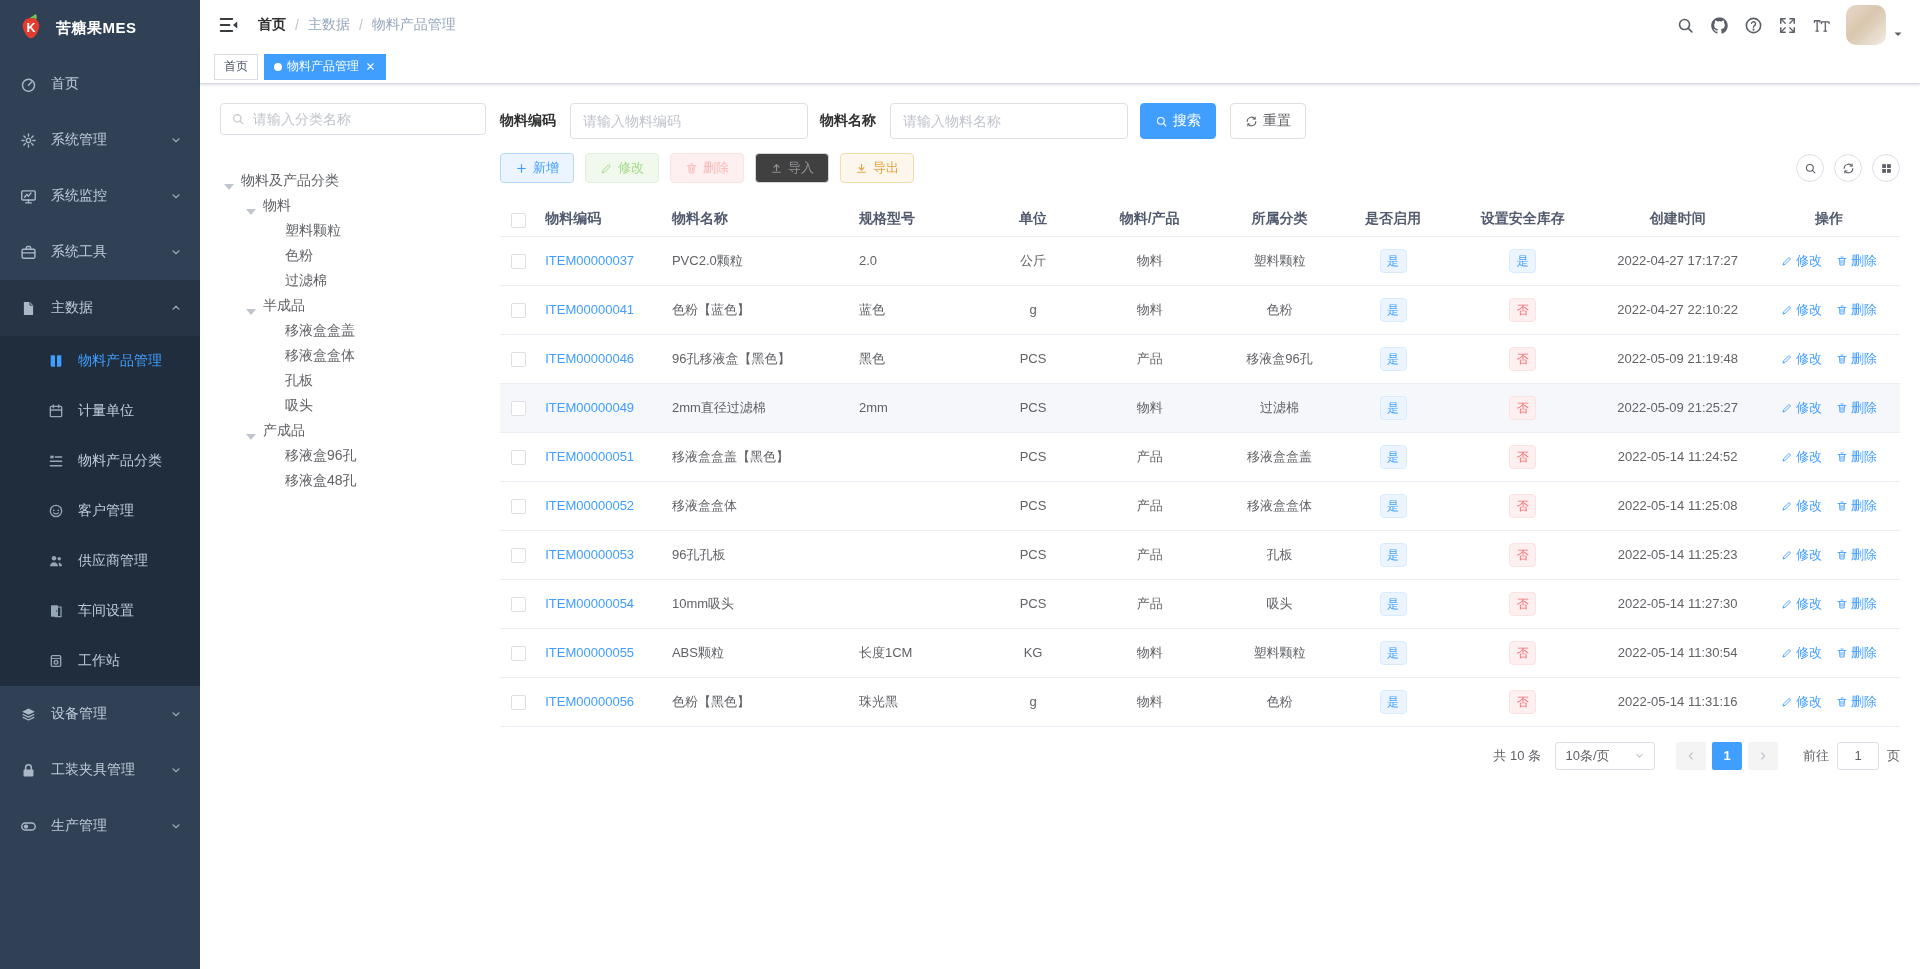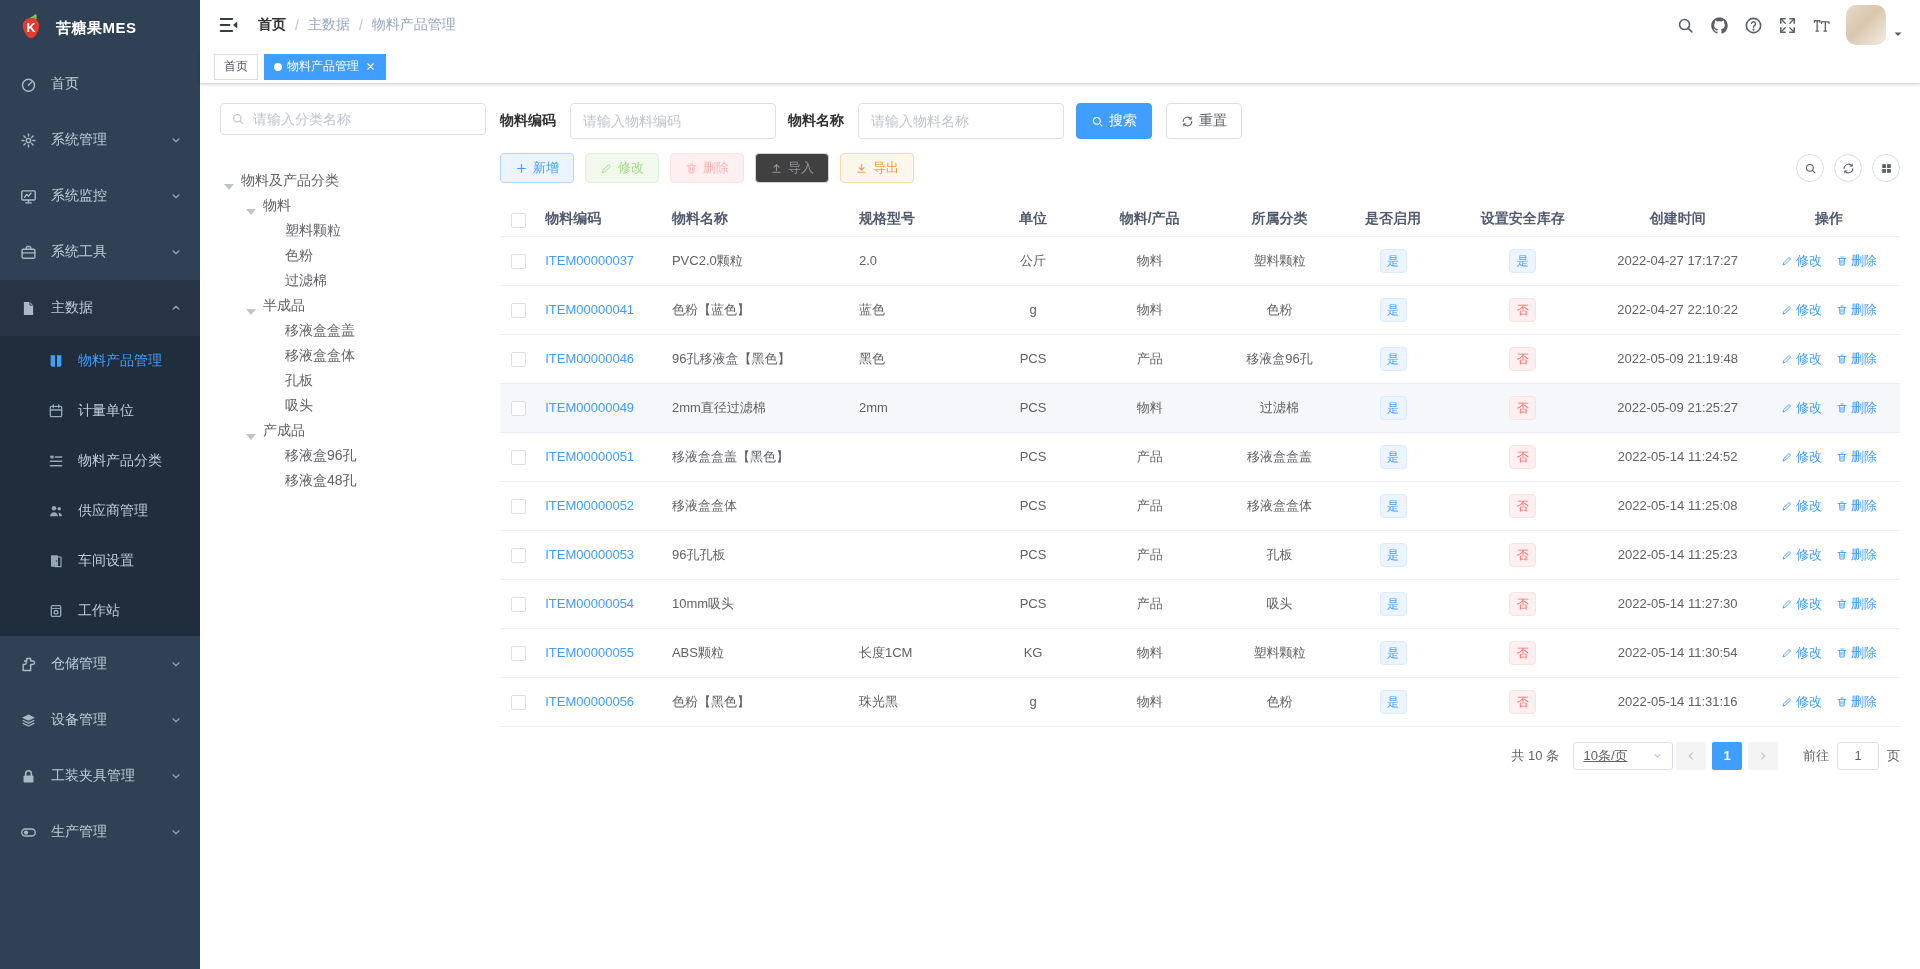--- a/index.html
+++ b/index.html
@@ -50,21 +50,21 @@
 .tree-search input::placeholder { color:#c0c4cc; }
 .tree { margin-top:30px; }
 .tree-node { height:25px; display:flex; align-items:flex-end; font-size:14px; color:#606266; cursor:pointer; }
 .tree-caret { width:0; height:0; border-left:5px solid transparent; border-right:5px solid transparent; border-top:6px solid #c0c4cc; margin-right:7px; flex-shrink:0; }
 
 .table-panel { flex:1; min-width:0; }
 
 
 .filter-row { display:flex; align-items:center; }
 .filter-label { font-size:14px; font-weight:700; color:#303133; margin-right:14px; white-space:nowrap; }
-.filter-input { width:206px; height:36px; border:1px solid #dcdfe6; border-radius:4px; padding:0 12px; font-size:14px; color:#606266; outline:none; margin-right:12px; font-family:inherit; }
+.filter-input { width:238px; height:36px; border:1px solid #dcdfe6; border-radius:4px; padding:0 12px; font-size:14px; color:#606266; outline:none; margin-right:12px; font-family:inherit; }
 .filter-input::placeholder { color:#c0c4cc; }
 .btn { display:inline-flex; align-items:center; justify-content:center; gap:5px; border-radius:4px; font-size:13px; cursor:pointer; border:1px solid transparent; white-space:nowrap; font-family:inherit; }
 .btn .icon { width:13px; height:13px; }
 .btn-search { height:36px; padding:0 14px; background:#409eff; border-color:#409eff; color:#fff; font-size:14px; margin-right:14px; }
 .btn-reset { height:36px; padding:0 14px; background:#fff; border-color:#dcdfe6; color:#606266; font-size:14px; }
 
 
 .toolbar-row { margin-top:14px; display:flex; align-items:center;gap:37px; }
 .toolbar-row .btn { height:30px; padding:0 14px; margin-right:11px; }
 .btn.plain-primary { background:#ecf5ff; border-color:#b3d8ff; color:#409eff; }
@@ -89,21 +89,21 @@
 .code-link { color:#409eff; text-decoration:none; cursor:pointer; }
 .tag-badge { display:inline-block; min-width:27px; height:24px; line-height:22px; padding:0 5px; border-radius:4px; font-size:12px; text-align:center; border:1px solid transparent; }
 .tag-badge.yes { background:#ecf5ff; border-color:#d9ecff; color:#409eff; }
 .tag-badge.no  { background:#fef0f0; border-color:#fde2e2; color:#f56c6c; }
 .action-link { display:inline-flex; align-items:center; gap:3px; color:#409eff; font-size:13px; cursor:pointer; margin:0 7px; text-decoration:none; }
 .action-link .icon { width:12px; height:12px; }
 
 
 .pagination { margin-top:15px; display:flex; align-items:center; justify-content:flex-end; font-size:13px; color:#606266; gap:0; padding-bottom:24px; }
 .pg-total { margin-right:14px; }
-.page-size-select { width:100px; height:28px; border:1px solid #dcdfe6; border-radius:3px; display:flex; align-items:center; justify-content:center; gap:24px; cursor:pointer; background:#fff;text-decoration:underline; }
+.page-size-select { width:100px; height:28px; border:1px solid #dcdfe6; border-radius:3px; display:flex; align-items:center; justify-content:center; gap:24px; cursor:pointer; margin-right:18px; background:#fff; }
 .page-size-select .icon { width:11px; height:11px; color:#c0c4cc; }
 .page-btn { min-width:30px; height:28px; border-radius:2px; background:#f4f4f5; color:#c0c4cc; display:flex; align-items:center; justify-content:center; cursor:pointer; margin:0 3px; }
 .page-btn .icon { width:12px; height:12px; }
 .page-btn.current { background:#409eff; color:#fff; font-weight:700; }
 .pg-goto { margin-left:22px; margin-right:8px; }
 .goto-input { width:42px; height:28px; border:1px solid #dcdfe6; border-radius:3px; text-align:center; font-size:13px; color:#606266; outline:none; margin-right:8px; font-family:inherit; }
 
 .icon { display:inline-flex; }
 .icon svg { width:100%; height:100%; display:block; }
 </style>
@@ -212,20 +212,30 @@
               <svg viewBox="0 0 24 24" fill="none" stroke="currentColor" stroke-width="2" stroke-linecap="round" stroke-linejoin="round">
                 <rect x="3.5" y="4" width="5" height="4" fill="currentColor" stroke="none"></rect>
                 <path d="M11 6h9.5M3.5 12.5h17M3.5 19h17" stroke-width="2.2"></path>
               </svg>
             </span>
             <span>物料产品分类</span>
           </div>
           <div class="sub-item">
             <span class="icon ">
               <svg viewBox="0 0 24 24" fill="none" stroke="currentColor" stroke-width="2" stroke-linecap="round" stroke-linejoin="round">
+                <circle cx="12" cy="12" r="8.5"></circle>
+                <path d="M8.6 11h.01M15.4 11h.01" stroke-width="2.6"></path>
+                <path d="M8.5 14.8a4.6 4.6 0 0 0 7 0"></path>
+              </svg>
+            </span>
+            <span>客户管理</span>
+          </div>
+          <div class="sub-item">
+            <span class="icon ">
+              <svg viewBox="0 0 24 24" fill="none" stroke="currentColor" stroke-width="2" stroke-linecap="round" stroke-linejoin="round">
                 <circle cx="9" cy="7.8" r="3.4" fill="currentColor" stroke="none"></circle>
                 <path d="M3 20c0-3.6 2.7-6.2 6-6.2s6 2.6 6 6.2z" fill="currentColor" stroke="none"></path>
                 <circle cx="16.8" cy="8.6" r="2.6" fill="currentColor" stroke="none"></circle>
                 <path d="M15.8 14.4c3 .4 5.2 2.7 5.2 5.6h-4.2z" fill="currentColor" stroke="none"></path>
               </svg>
             </span>
             <span>供应商管理</span>
           </div>
           <div class="sub-item">
             <span class="icon ">
@@ -240,33 +250,20 @@
           <div class="sub-item">
             <span class="icon ">
               <svg viewBox="0 0 24 24" fill="none" stroke="currentColor" stroke-width="2" stroke-linecap="round" stroke-linejoin="round">
                 <rect x="5" y="4" width="14" height="16" rx="1.5"></rect>
                 <path d="M5 8.2h14" stroke-width="1.5"></path>
                 <circle cx="12" cy="14" r="2.8"></circle>
               </svg>
             </span>
             <span>工作站</span>
           </div>
-        </div>
-        <div class="menu-item">
-          <span class="icon ">
-            <svg viewBox="0 0 24 24" fill="none" stroke="currentColor" stroke-width="2" stroke-linecap="round" stroke-linejoin="round">
-              <path d="M9.5 3.5h5.5V7h3a2.5 2.5 0 1 1 0 5h-3v8.5H4.5V12h2a2.5 2.5 0 1 0 0-5h3z"></path>
-            </svg>
-          </span>
-          <span class="menu-label">仓储管理</span>
-          <span class="icon chev">
-            <svg viewBox="0 0 24 24" fill="none" stroke="currentColor" stroke-width="2" stroke-linecap="round" stroke-linejoin="round">
-              <path d="M6 9.5l6 6 6-6" stroke-width="2.2"></path>
-            </svg>
-          </span>
         </div>
         <div class="menu-item">
           <span class="icon ">
             <svg viewBox="0 0 24 24" fill="none" stroke="currentColor" stroke-width="2" stroke-linecap="round" stroke-linejoin="round">
               <path d="M12 3.5L21 8l-9 4.5L3 8z" fill="currentColor" stroke="none"></path>
               <path d="M4.5 12L12 15.7 19.5 12M4.5 16L12 19.7 19.5 16" stroke-width="1.8"></path>
             </svg>
           </span>
           <span class="menu-label">设备管理</span>
           <span class="icon chev">

